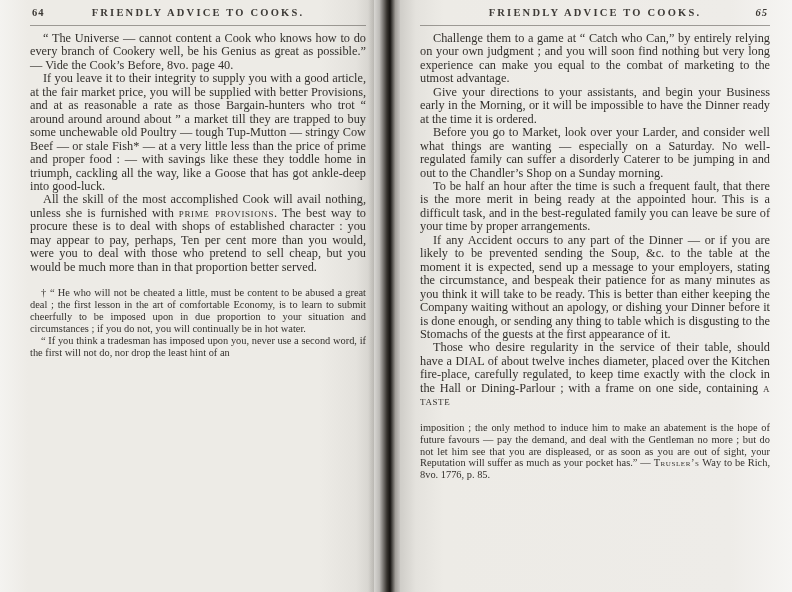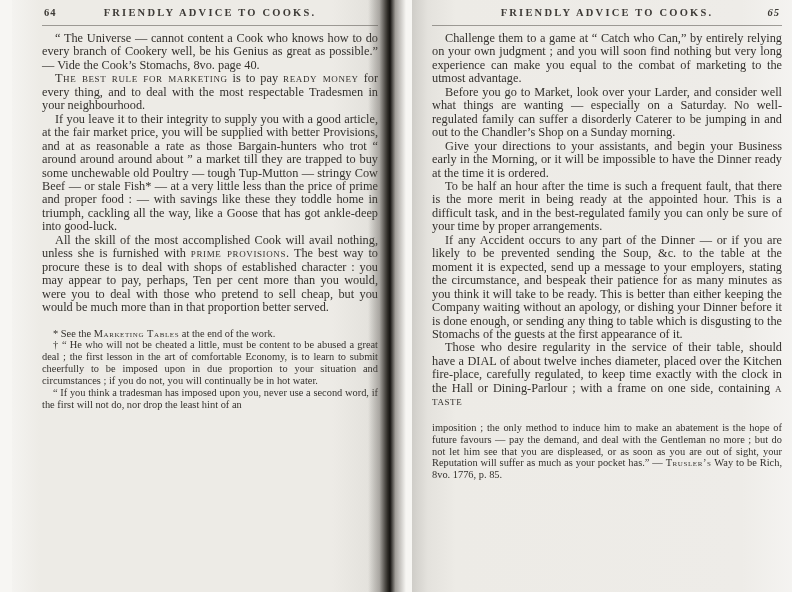--- a/index.html
+++ b/index.html
@@ -2,21 +2,21 @@
 <html><head>
 <meta charset="utf-8">
 <style>
   html,body { margin:0; padding:0; background:#ffffff; }
   .scan {
     position:relative; width:792px; height:592px; overflow:hidden;
     background:#f7f6f3;
     font-family:"Liberation Serif","DejaVu Serif",serif;
     color:#33302c;
   }
-  .page { position:absolute; top:0; bottom:0; box-sizing:border-box;margin-left:12px; }
+  .page { position:absolute; top:0; bottom:0; box-sizing:border-box; }
   .page-left {
     left:0; width:374px; padding:7px 8px 0 30px;
     background:linear-gradient(90deg,#f4f3f0 0px,#edebe6 28px,#edebe6 320px,#e4e2dd 356px,#d2d0cb 374px);
   }
   .page-right {
     left:400px; width:392px; padding:7px 22px 0 20px;
     background:linear-gradient(90deg,#cfcdc8 0px,#e4e2dd 16px,#edebe6 44px,#eeece8 330px,#f6f5f3 392px);
   }
   .gutter {
     position:absolute; left:368px; top:0; bottom:0; width:38px;
@@ -57,45 +57,43 @@
 
 <div class="scan">
 
   <div class="page page-left">
     <div class="running-head">
       <span class="rh-num left">64</span>
       <span class="rh-title">FRIENDLY ADVICE TO COOKS.</span>
     </div>
     <div class="head-rule"></div>
     <div class="body-text">
-        <p class="indent"><span>“ The Universe — cannot content a Cook who knows how to do every branch of Cookery well, be his Genius as great as possible.” — Vide the </span><span class="r-i">Cook’s Stomachs</span><span>, 8vo. page 40.</span></p>
-        <p class="indent"><span class="r-sc">The best rule for marketing</span><span> is to </span><span class="r-i">pay</span><span> </span><span class="r-sc">ready money</span><span> for every thing, </span><span class="r-i">and to deal with the most respectable Tradesmen</span><span> in your neighbourhood.</span></p>
+        <p class="indent"><span>“ The Universe — cannot content a Cook who knows how to do every branch of Cookery well, be his Genius as great as possible.” — Vide the </span><span class="r-i">Cook’s Before</span><span>, 8vo. page 40.</span></p>
         <p class="indent"><span>If you leave it to their integrity to supply you with a good article, at the fair market price, you will be supplied with better Provisions, and at as reasonable a rate as those </span><span class="r-i">Bargain-hunters</span><span> who trot “ </span><span class="r-i">around around around about</span><span> ” a market till they are trapped to buy some </span><span class="r-i">unchewable</span><span> old Poultry — </span><span class="r-i">tough</span><span> Tup-Mutton — </span><span class="r-i">stringy</span><span> Cow Beef — or </span><span class="r-i">stale</span><span> Fish* — at a very little less than the price of prime and proper food : — with </span><span class="r-i">savings</span><span> like these they toddle home in triumph, cackling all the way, like a Goose that has got ankle-deep into good-luck.</span></p>
         <p class="indent"><span>All the skill of the most accomplished Cook will avail nothing, unless she is furnished with </span><span class="r-sc">prime provisions</span><span>.  The best way to procure these is to deal with shops of established character : you may appear to pay, perhaps, Ten </span><span class="r-i">per cent</span><span> more than you would, were you to deal with those who pretend to sell cheap, but you would be much more than in that proportion better served.</span></p>
       </div>
     <div class="footnotes">
-        <p class="indent"><span>* See the </span><span class="r-sc">Marketing Tables</span><span> at the end of the work.</span></p>
         <p class="indent"><span>† “ He who will not be cheated </span><span class="r-i">a little</span><span>, must be content to be abused </span><span class="r-i">a great deal</span><span> ; the first lesson in the art of </span><span class="r-i">comfortable Economy</span><span>, is to learn to submit cheerfully to be imposed upon in due proportion to your situation and circumstances ; if you do not, you will continually be in hot water.</span></p>
         <p class="indent"><span>“ If you think a tradesman has imposed upon you, never use a second word, if the first will not do, nor drop the least hint of an</span></p>
       </div>
   </div>
 
   <div class="gutter"></div>
 
   <div class="page page-right">
     <div class="running-head">
       <span class="rh-title">FRIENDLY ADVICE TO COOKS.</span>
       <span class="rh-num right">65</span>
     </div>
     <div class="head-rule"></div>
     <div class="body-text">
         <p class="indent"><span>Challenge them to a game at “ </span><span class="r-i">Catch who Can</span><span>,” by entirely relying on your own judgment ; and you will soon find nothing but very long experience can make you equal to the combat of marketing to the utmost advantage.</span></p>
+        <p class="indent"><span>Give your directions to your assistants, and begin your Business early in the Morning, or it will be impossible to have the Dinner ready at the time it is ordered.</span></p>
         <p class="indent"><span>Before you go to Market, look over your Larder, and consider well what things are wanting — especially on a Saturday.  No well-regulated family can suffer a disorderly Caterer to be jumping in and out to the Chandler’s Shop on a Sunday morning.</span></p>
-        <p class="indent"><span>Give your directions to your assistants, and begin your Business early in the Morning, or it will be impossible to have the Dinner ready at the time it is ordered.</span></p>
-        <p class="indent"><span>To be half an hour after the time is such a frequent fault, that there is the more merit in being ready at the appointed hour.  This is a difficult task, and in the best-regulated family you can only be sure of your time by proper arrangements.</span></p>
+        <p class="indent"><span>To be half an hour after the time is such a frequent fault, that there is the more merit in being ready at the appointed hour.  This is a difficult task, and in the best-regulated family you can leave be sure of your time by proper arrangements.</span></p>
         <p class="indent"><span class="r-i">If any Accident occurs</span><span> to any part of the Dinner — or if you are likely to be prevented sending the Soup, &amp;c. to the table at the moment it is expected, send up a message to your employers, stating the circumstance, and bespeak their patience for as many minutes as you think it will take to be ready.  This is better than either keeping the Company waiting without an apology, or dishing your Dinner before it is done enough, or sending any thing to table which is disgusting to the Stomachs of the guests at the first appearance of it.</span></p>
         <p class="indent"><span>Those who desire regularity in the service of their table, should have a DIAL of about twelve inches diameter, placed over the Kitchen fire-place, carefully regulated, to keep time exactly with the clock in the Hall or Dining-Parlour ; with a frame on one side, containing </span><span class="r-sc">a taste</span></p>
       </div>
     <div class="footnotes">
         <p><span>imposition ; the only method to induce him to make an abatement is the hope of future favours — pay the demand, and deal with the Gentleman no more ; but do not let him see that you are displeased, or as soon as you are out of sight, your Reputation will suffer as much as your pocket has.” — </span><span class="r-sc">Trusler’s</span><span> </span><span class="r-i">Way to be Rich</span><span>, 8vo. 1776, p. 85.</span></p>
       </div>
   </div>
 
 </div>
 

